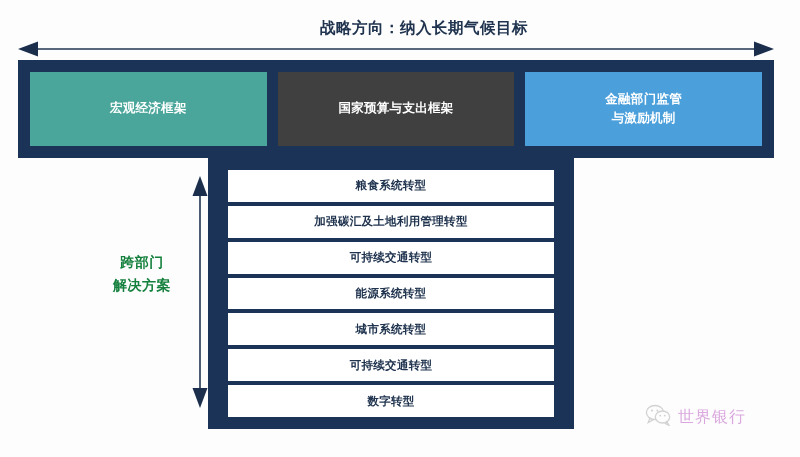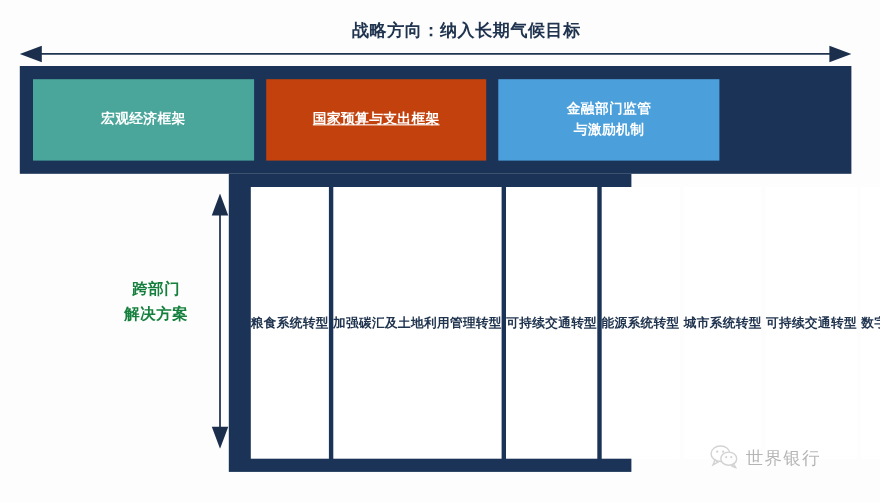--- a/index.html
+++ b/index.html
@@ -61,21 +61,21 @@
     width: 366px;
     height: 271px;
     background: #1b3356;
   }
 
   
   .top-boxes {
     position: absolute;
     left: 30px;
     top: 72px;
-    width: 624px;
+    width: 732px;
     height: 74px;
     display: flex;
     gap: 11px;
     border-radius: 15px;
   }
   .top-box {
     flex: 1 1 0;
     display: flex;
     align-items: center;
     justify-content: center;
@@ -113,21 +113,21 @@
   }
 
   
   .rows {
     position: absolute;
     left: 228px;
     top: 170px;
     width: 326px;
     height: 247px;
     display: flex;
-    flex-direction: row;
+    flex-direction: column;
     gap: 4px;
   }
   .row {
     flex: 1 1 0;
     background: #ffffff;
     display: flex;
     align-items: center;
     justify-content: center;
     font-size: 11.5px;
     font-weight: bold;
@@ -141,21 +141,21 @@
     position: absolute;
     left: 645px;
     top: 404px;
     display: flex;
     align-items: center;
     gap: 7px;
     opacity: 0.38;
   }
   .watermark-text {
     font-size: 16px;
-    color: #404040;
+    color: #a21caf;
     letter-spacing: 1px;
   }
 </style>
 </head>
 <body>
 
 <div id="stage">
 
   <div class="title">战略方向：纳入长期气候目标</div>
 
@@ -167,21 +167,21 @@
     </svg>
   </div>
 
   <div class="navy-top"></div>
   <div class="navy-lower"></div>
 
   <div class="top-boxes">
     <div class="top-box" style="background: rgb(74, 166, 155);">
       <span>宏观经济框架</span>
     </div>
-    <div class="top-box" style="background: #c2410c; text-decoration: underline;">
+    <div class="top-box" style="background: #404040;">
       <span>国家预算与支出框架</span>
     </div>
     <div class="top-box" style="background: rgb(75, 160, 220);">
       <span>
         <span>金融部门监管</span><br>
         <span>与激励机制</span>
       </span>
     </div>
   </div>
 

